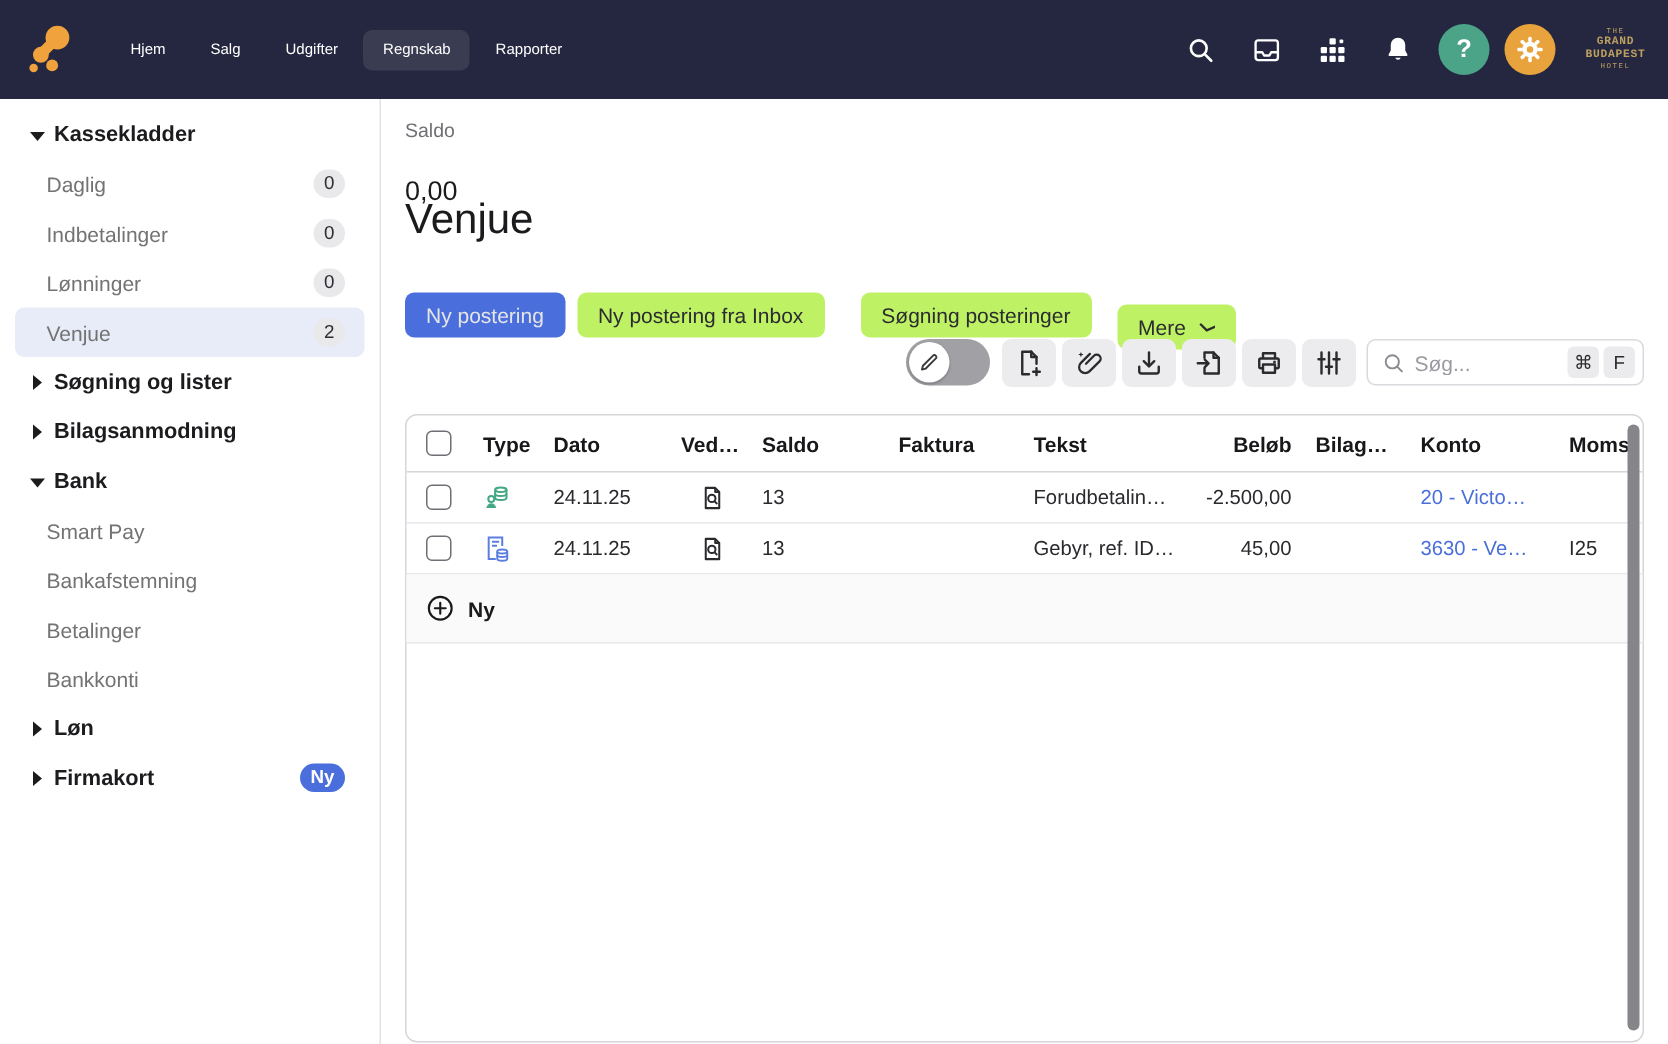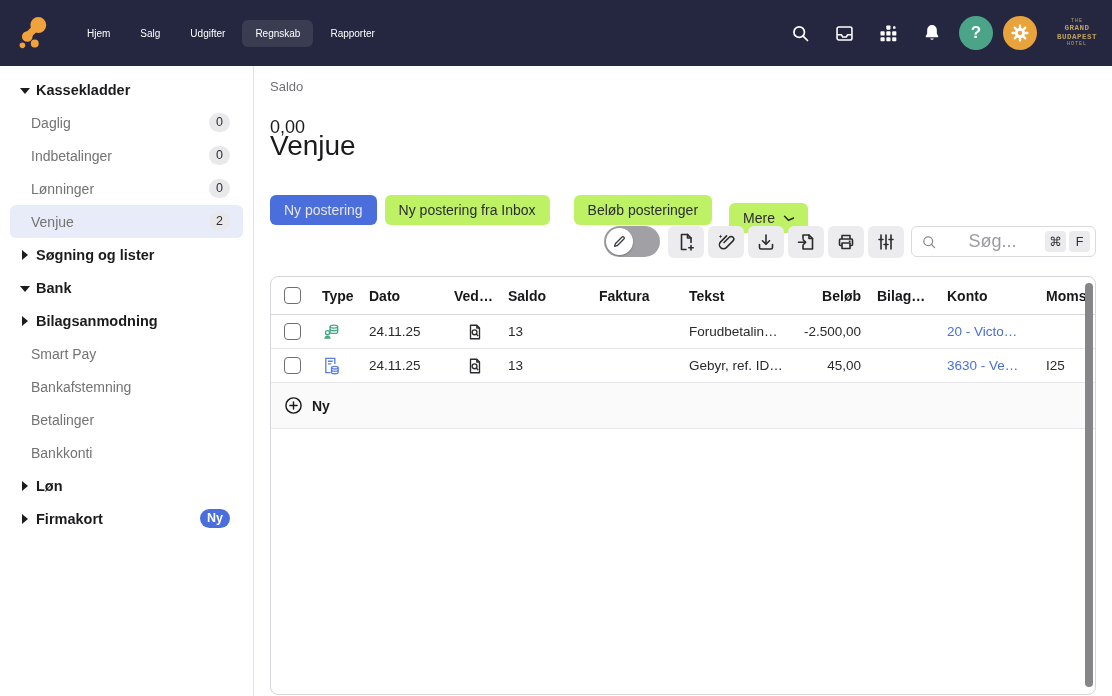--- a/index.html
+++ b/index.html
@@ -60,22 +60,22 @@
   .toolbar { position:absolute; top:160px; left:0; right:16px; height:32px; }
   .toggle { position:absolute; left:350px; top:0; width:56px; height:31px; border-radius:16px;
     background:#a0a0a5; cursor:pointer; }
   .toggle .knob { position:absolute; left:2px; top:2px; width:27px; height:27px; border-radius:50%;
     background:#fff; display:flex; align-items:center; justify-content:center; box-shadow:0 1px 2px rgba(0,0,0,.25); }
   .tool-group { position:absolute; left:414px; top:0; display:flex; gap:4px; }
   .toolbtn { width:36px; height:32px; border-radius:6px; background:#ececee; border:none;
     display:flex; align-items:center; justify-content:center; cursor:pointer; }
   .searchbox { position:absolute; right:0; top:0; width:185px; height:31px; border:1px solid #d9d9de;
     border-radius:6px; display:flex; align-items:center; padding:0 5px 0 9px; background:#fff; }
-  .searchbox input { border:none; outline:none; flex:1; min-width:0; font-size:18px;
-    font-family:"Liberation Sans", sans-serif; color:#2c2c30; margin-left:6px;text-align:center; }
+  .searchbox input { border:none; outline:none; flex:1; min-width:0; font-size:14px;
+    font-family:"Liberation Sans", sans-serif; color:#2c2c30; margin-left:6px; }
   .searchbox input::placeholder { color:#9a9aa2; }
   .key { background:#ebebee; color:#2c2c30; border-radius:4px; height:21px; min-width:21px;
     display:flex; align-items:center; justify-content:center; font-size:12.5px; margin-left:3px; }
 
   
   .table { position:absolute; left:16px; top:210px; width:826px; bottom:1px;
     border:1px solid #d6d6db; border-radius:8px; background:#fff; }
   .thead { height:38px; display:flex; align-items:center; border-bottom:1px solid #d6d6db;
     font-weight:bold; font-size:14px; color:#18181b; }
   .trow { height:34px; display:flex; align-items:center; border-bottom:1px solid #e8e8ec;
@@ -203,26 +203,26 @@
   </div>
   <div class="sb-row item selected">
     <span class="sb-label">Venjue</span>
     <span class="sb-badge">2</span>
   </div>
   <div class="sb-row group">
     <span class="arr right"></span>
     <span class="sb-label">Søgning og lister</span>
   </div>
   <div class="sb-row group">
+    <span class="arr right"></span>
+    <span class="sb-label">Bilagsanmodning</span>
+  </div>
+  <div class="sb-row group">
     <span class="arr down"></span>
     <span class="sb-label">Bank</span>
-  </div>
-  <div class="sb-row group">
-    <span class="arr right"></span>
-    <span class="sb-label">Bilagsanmodning</span>
   </div>
   <div class="sb-row item">
     <span class="sb-label">Smart Pay</span>
   </div>
   <div class="sb-row item">
     <span class="sb-label">Bankafstemning</span>
   </div>
   <div class="sb-row item">
     <span class="sb-label">Betalinger</span>
   </div>
@@ -241,21 +241,21 @@
 </div>
 
 <div class="main">
   <div class="saldo-label">Saldo</div>
   <div class="saldo-value">0,00</div>
   <div class="page-title">Venjue</div>
 
   <div class="actions">
     <button class="btn primary">Ny postering</button>
     <button class="btn secondary">Ny postering fra Inbox</button>
-    <button class="btn secondary gap-lg">Beløb posteringer</button>
+    <button class="btn secondary gap-lg">Søgning posteringer</button>
     <button class="btn secondary gap-md">
       <span>Mere</span>
       <svg viewBox="0 0 12 8" width="11" height="7" fill="none" stroke="#2b2b2e" stroke-width="1.8" stroke-linecap="round">
         <path d="M1.5 1.5L6 6l10.5-4.5" transform="scale(1)"></path>
       </svg>
     </button>
   </div>
 
   <div class="toolbar">
     <div class="toggle">

